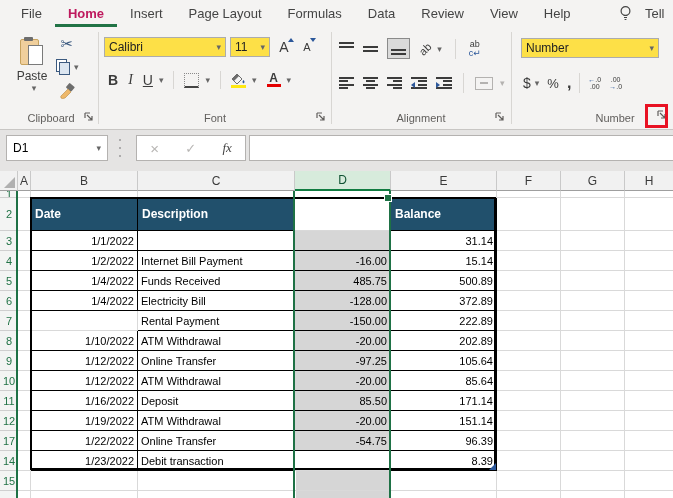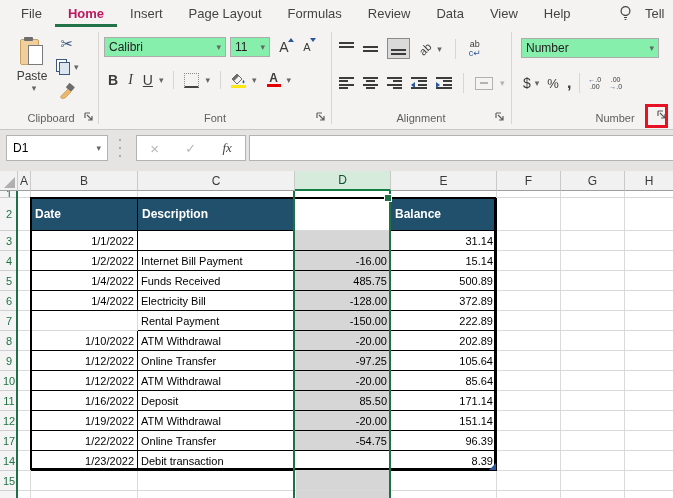--- a/index.html
+++ b/index.html
@@ -9,21 +9,21 @@
   #ribbon{position:absolute;left:0;top:0;width:673px;height:129px;background:#f4f3f2;border-bottom:1px solid #c8c6c4;text-decoration:underline;}
   #tabs{position:absolute;left:0;top:0;width:673px;height:27px;display:flex;align-items:stretch;padding-left:8px;box-sizing:border-box;}
   .tab{font-size:13px;color:#444;display:flex;align-items:center;padding:0 13px;cursor:default;white-space:nowrap;}
   .tab.active{color:#be185d;font-weight:bold;border-bottom:3px solid #217346;padding-top:3px;}
   #tellme{position:absolute;left:618px;top:0;height:27px;display:flex;align-items:center;gap:12px;font-size:13px;color:#444;}
   .grp{position:absolute;top:29px;height:98px;}
   .grp-sep{position:absolute;top:32px;width:1px;height:92px;background:#d8d6d3;}
   .grp-label{position:absolute;bottom:3px;left:0;right:0;text-align:center;font-size:11px;color:#605e5c;}
   .launcher{position:absolute;bottom:3px;width:14px;height:14px;display:flex;align-items:center;justify-content:center;}
   .rowline{position:absolute;display:flex;align-items:center;}
-  .combo{background:#86efac;border:1px solid #acacac;height:20px;display:flex;align-items:center;font-size:12px;color:#222;padding:0 4px;box-sizing:border-box;justify-content:space-between;}
+  .combo{background:#fde047;border:1px solid #acacac;height:20px;display:flex;align-items:center;font-size:12px;color:#222;padding:0 4px;box-sizing:border-box;justify-content:space-between;}
   .dd{font-size:9px;color:#666;margin-left:4px;}
   .btn{display:flex;align-items:center;justify-content:center;color:#3b3b3b;}
   .underbar{display:block;height:3px;margin-top:0px;}
   
   .al{width:15px;height:13px;display:flex;flex-direction:column;justify-content:space-between;}
   .al i{display:block;height:2px;background:#3b3b3b;}
   .al.h-left{align-items:flex-start}.al.h-center{align-items:center}.al.h-right{align-items:flex-end}
   .al i.s{width:9px}.al i.f{width:15px}
   .va{width:15px;height:13px;display:flex;flex-direction:column;gap:2px;}
   .va i{display:block;height:2px;background:#3b3b3b;width:15px;}
@@ -57,22 +57,22 @@
 </head>
 <body>
 
 <div id="ribbon">
   <div id="tabs">
       <div class="tab">File</div>
       <div class="tab active">Home</div>
       <div class="tab">Insert</div>
       <div class="tab">Page Layout</div>
       <div class="tab">Formulas</div>
+      <div class="tab">Data</div>
       <div class="tab">Review</div>
-      <div class="tab">Data</div>
       <div class="tab">View</div>
       <div class="tab">Help</div>
     </div>
   <div id="tellme">
     <span>
       <svg width="15" height="17" viewBox="0 0 15 17">
           <g fill="none" stroke="#444" stroke-width="1.2">
         <circle cx="7.5" cy="6" r="4.4"></circle>
             <path d="M5.6 10.5 h3.8 M6 12.5 h3 M6.6 14.5 h1.8"></path>
           </g>

